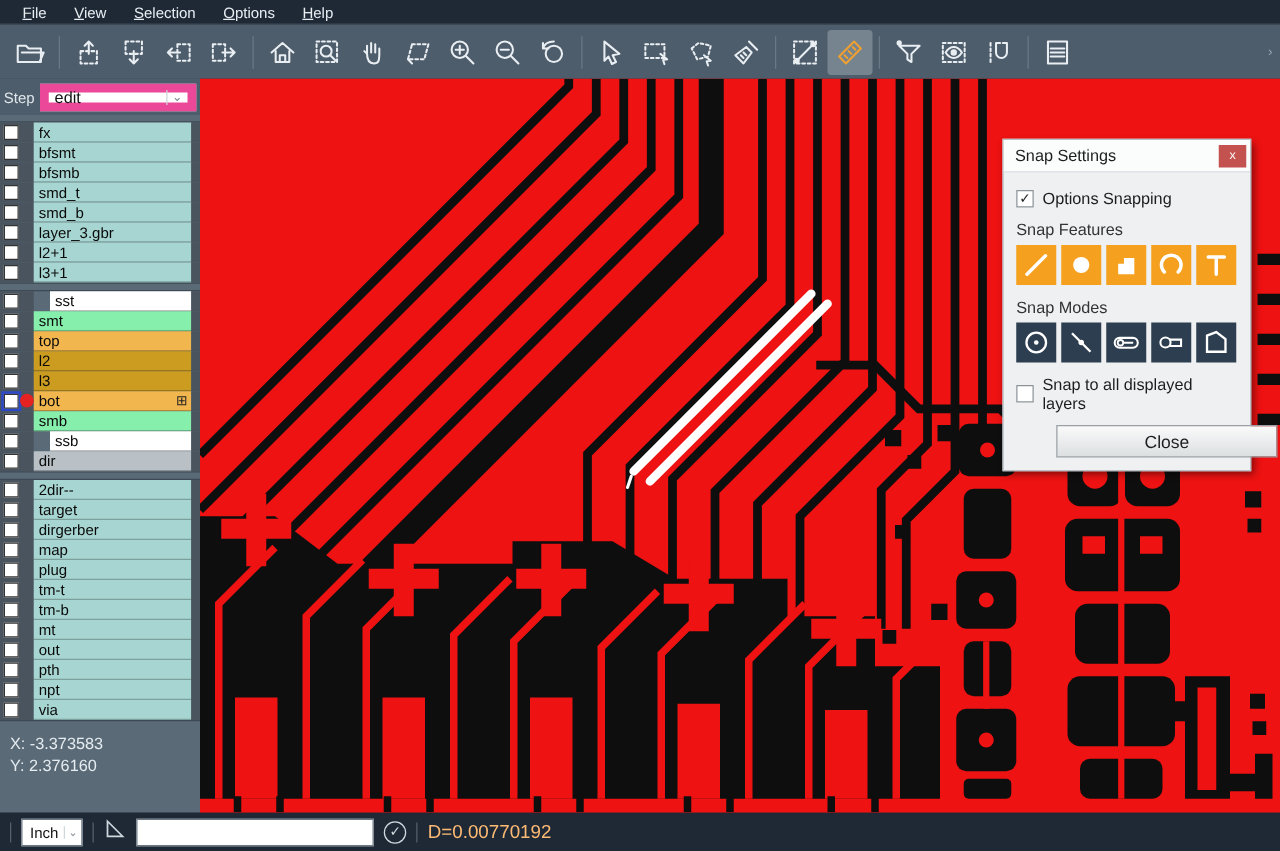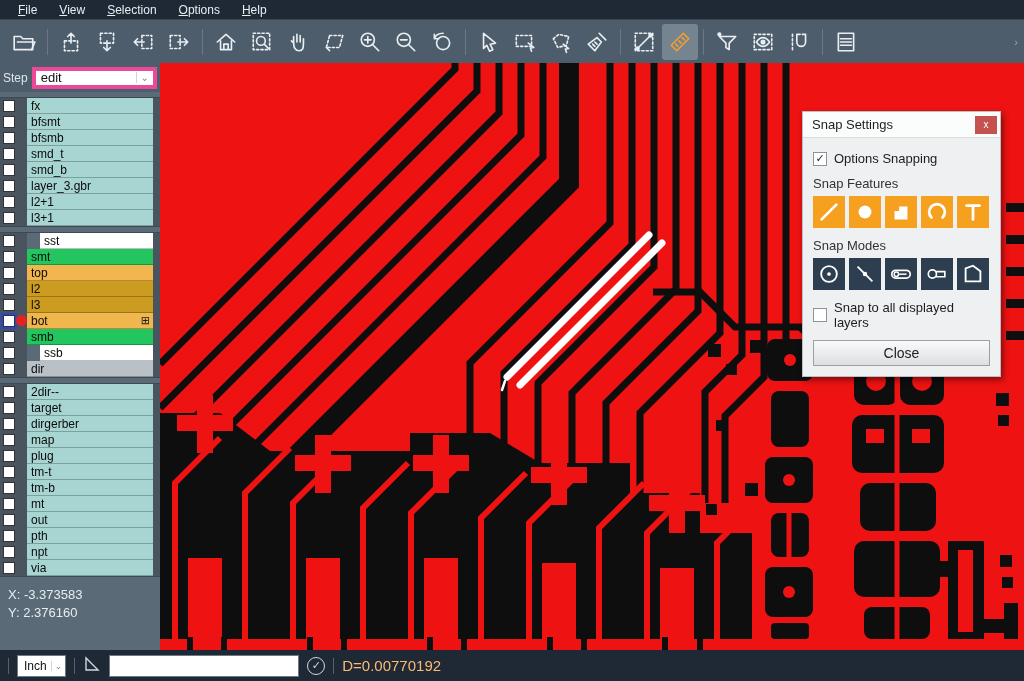--- a/index.html
+++ b/index.html
@@ -23,38 +23,38 @@
   .toolbar-spacer { flex:1; }
   .overflow { color:#9aa7b2; font-size:11px; }
 
   
   .main { display:flex; height:587px; }
 
   
   .sidebar { width:160px; background:#5a6a76; display:flex; flex-direction:column; position:relative; }
   .steprow { height:29px; display:flex; align-items:center; padding:0 3px; gap:4px; background:#4e5d6b; }
   .steprow .lbl { color:#dfe7ec; font-size:12px; }
-  .stepdd { flex:1; height:22px; background:#fff; border:4px solid #ec4899; display:flex;
+  .stepdd { flex:1; height:22px; background:#fff; border:7px solid #ec4899; display:flex;
     align-items:center; padding-left:5px; font-size:13px; color:#111; }
   .stepdd .chev { margin-left:auto; padding:0 4px; border-left:1px solid #cfd6da; color:#7a868f; font-size:10px; }
 
   .layer-groups { display:flex; flex-direction:column; }
   .layer-group { margin-top:5px; border-top:1px solid #3d4954; border-bottom:1px solid #3d4954; }
   .layer-row { height:16px; display:flex; align-items:center; position:relative; }
   .cbx-gutter { width:27px; height:100%; background:#49545e; display:flex; align-items:center; flex:0 0 auto; }
   .cbx { width:12px; height:12px; background:#fff; border:1px solid #333; margin-left:3px; }
   .cbx.hl { outline:2px solid #2c48c8; }
   .reddot { width:11px; height:11px; border-radius:50%; background:#e52222; position:absolute; left:16px; top:2px; }
   .rowlabel { flex:1; height:100%; font-size:12px; color:#0a0a0a; padding:1px 0 0 4px;
     border-bottom:1px solid rgba(0,0,0,.25); white-space:nowrap; overflow:hidden; }
   .rowtail { width:7px; height:100%; background:#49545e; flex:0 0 auto; }
   .gridglyph { position:absolute; right:10px; top:1px; font-size:11px; color:#222; }
   .c-teal  { background:#a7d6d2; }
   .c-white { background:#ffffff;margin-left:13px; }
-  .c-green { background:#22c55e; }
+  .c-green { background:#86efac; }
   .c-orange{ background:#f2b64e; }
   .c-gold  { background:#cb9c20; }
   .c-gray  { background:#b9c1c6; }
 
   .coords { position:absolute; left:8px; bottom:28px; color:#e6edf2; font-size:13px; line-height:18px; }
 
   
   .canvas { flex:1; position:relative; background:#ee1212; overflow:hidden; }
   .canvas svg.art { position:absolute; inset:0; width:100%; height:100%; }
 
@@ -67,21 +67,21 @@
     font-size:10px; display:flex; align-items:center; justify-content:center; margin-right:3px; }
   .dlg-body { padding:9px 10px 10px; }
   .chkrow { display:flex; align-items:center; gap:7px; margin:4px 0 10px; }
   .chk { width:14px; height:14px; background:#fff; border:1px solid #8c9399; display:flex;
     align-items:center; justify-content:center; font-size:11px; color:#222; flex:0 0 auto; }
   .sect { color:#333; margin-bottom:5px; }
   .iconrow { display:flex; gap:4px; margin-bottom:10px; }
   .fbtn { width:32px; height:32px; background:#f5a01e; display:flex; align-items:center; justify-content:center; }
   .mbtn { width:32px; height:32px; background:#2d3e50; display:flex; align-items:center; justify-content:center; }
   .closebtn { width:100%; height:26px; background:linear-gradient(#fafafa,#dcdfe1); border:1px solid #9aa0a5;
-    font-size:14px; color:#1d1d1d; font-family:"Liberation Sans", sans-serif; }
+    font-size:14px; color:#1d1d1d; font-family:"Liberation Sans", sans-serif;margin-left:32px; }
 
   
   .statusbar { height:31px; background:#1f2935; display:flex; align-items:center; padding:0 8px; gap:8px; }
   .ssep { width:1px; height:16px; background:#55616d; }
   .unitdd { height:22px; background:#fff; border:1px solid #6b7885; display:flex; align-items:center;
     padding-left:6px; font-size:12px; color:#111; }
   .unitdd .chev { margin-left:4px; padding:0 3px; border-left:1px solid #cfd6da; color:#7a868f; font-size:9px; }
   .anglebox svg { stroke:#cfd8df; fill:none; stroke-width:1.4; }
   .minput { width:190px; height:22px; border:1px solid #6b7885; background:#fff; font-size:12px; padding:0 4px; }
   .circlecheck { width:18px; height:18px; border:1.5px solid #cfd8df; border-radius:50%; color:#cfd8df;

